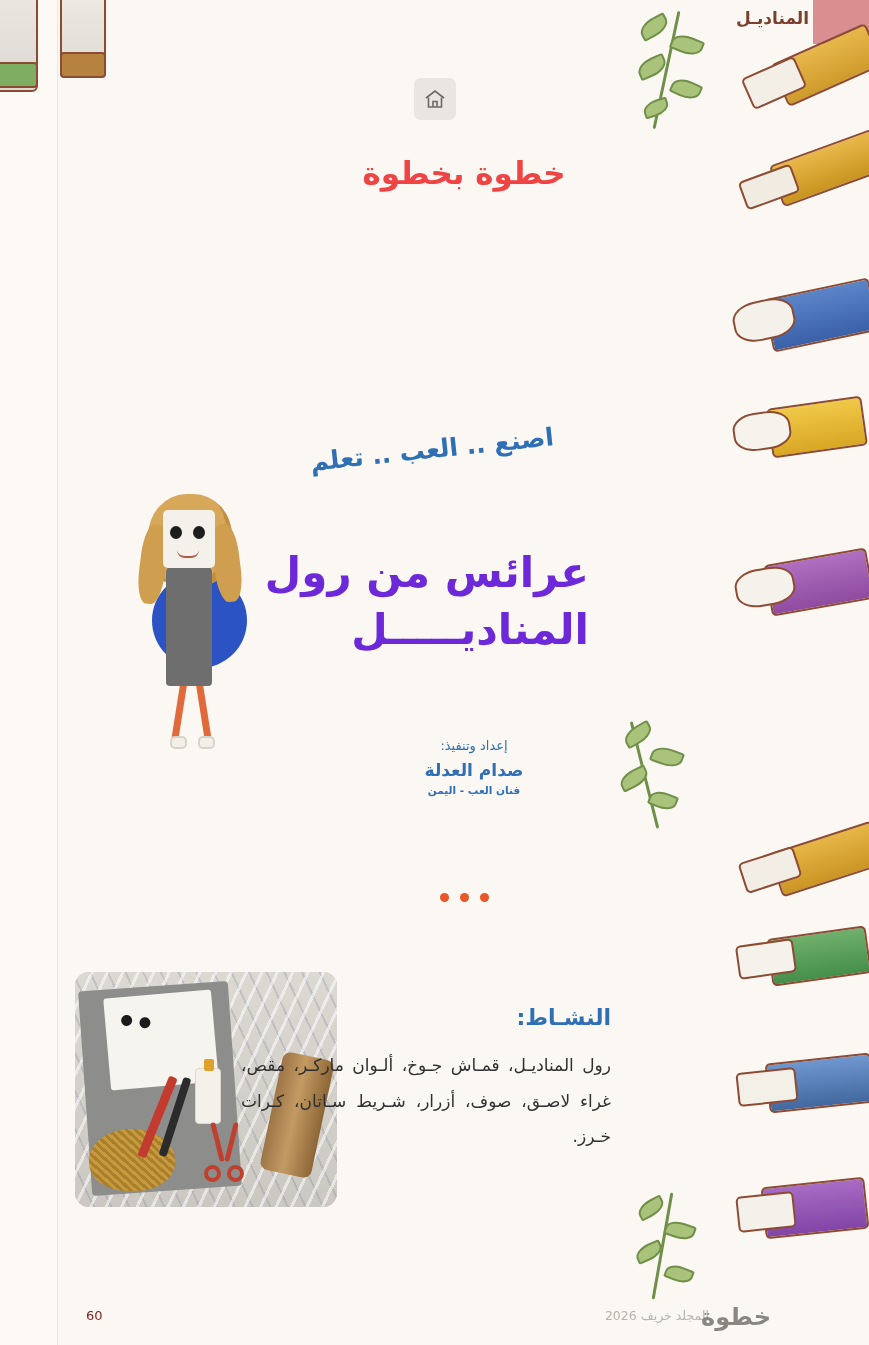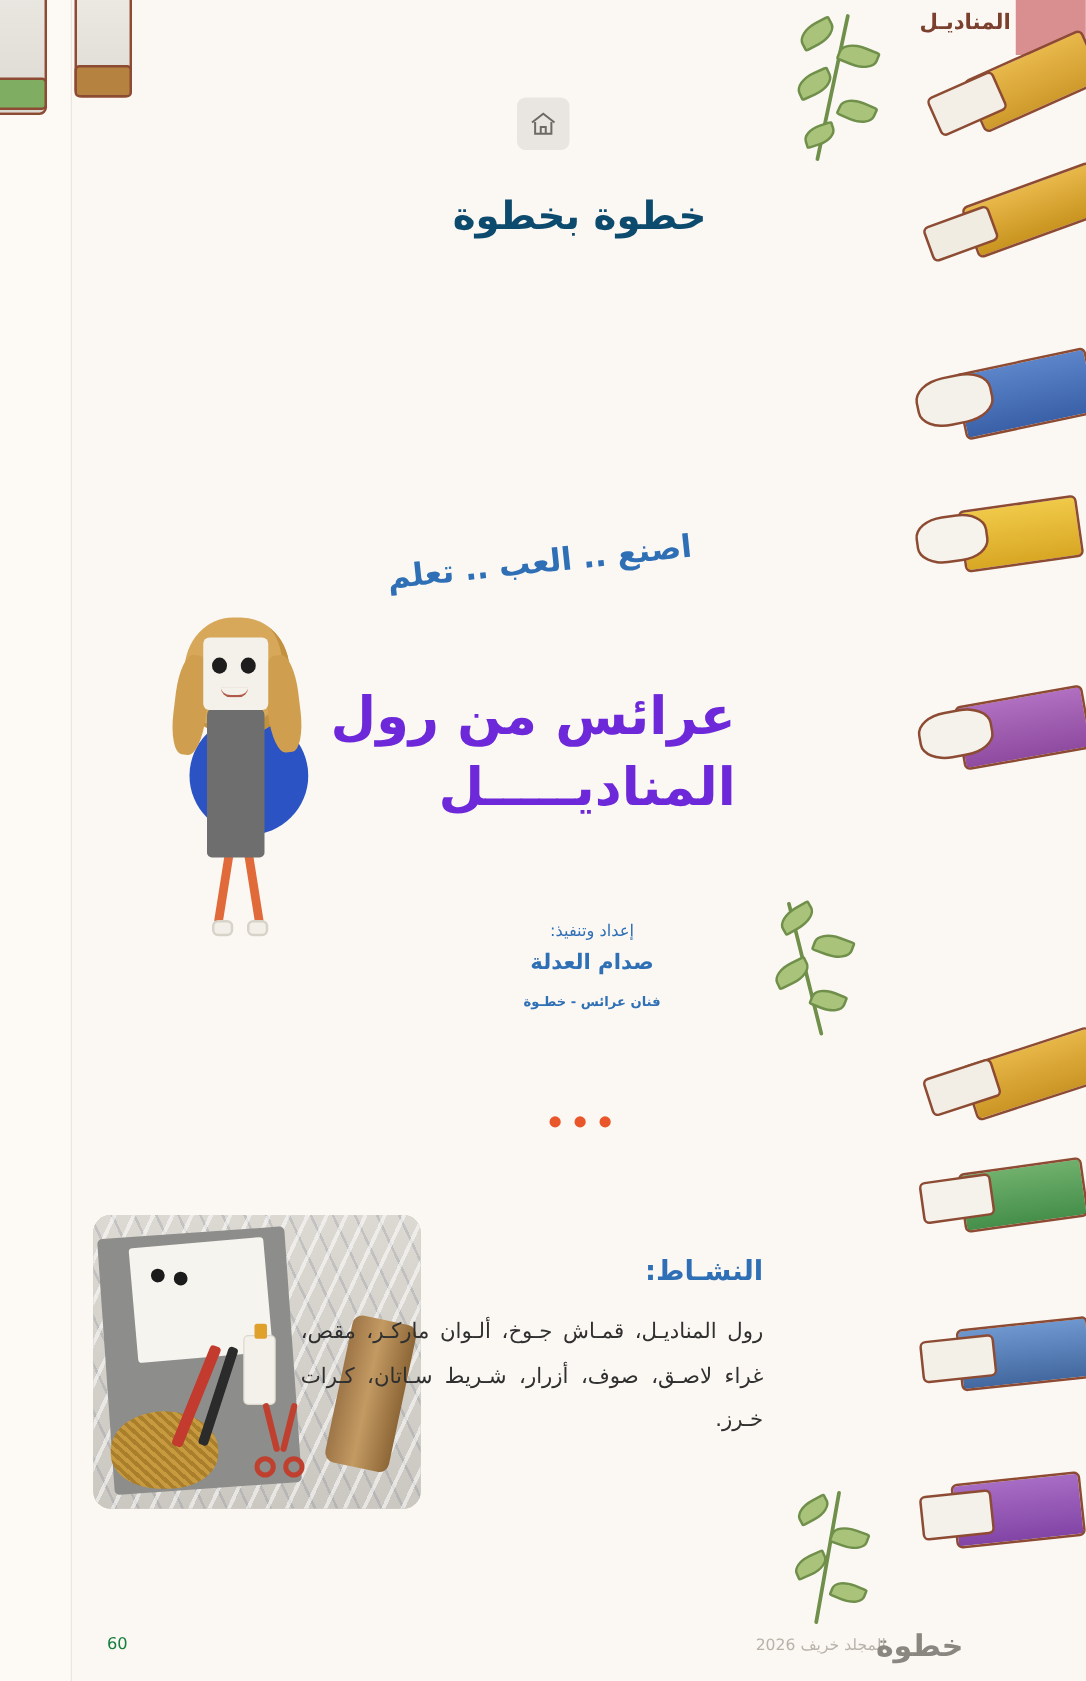--- a/index.html
+++ b/index.html
@@ -63,21 +63,21 @@
     align-items: center;
     justify-content: center;
   }
 
   
   .step-title {
     position: absolute;
     top: 155px;
     left: 15px; right: 0;
     text-align: center;
-    color: #0c4a6e;
+    color: #ef4444;
     font-size: 31px;
     font-weight: bold;
     letter-spacing: 0.5px;
     margin-left: 44px;
   }
 
   .intro-para {
     position: absolute;
     top: 255px;
     right: 258px;
@@ -118,21 +118,21 @@
 
   .credit-block {
     position: absolute;
     top: 738px;
     right: 280px;
     width: 230px;
     text-align: center;
     color: #2f6fb5;
   }
   .credit-label { font-size: 13px; margin-bottom: 7px; }
-  .credit-name { font-size: 17px; font-weight: bold; margin-bottom: 16px; }
+  .credit-name { font-size: 17px; font-weight: bold; margin-bottom: 4px; }
   .credit-role { font-size: 10.5px; font-weight: bold; }
 
   
   .dots {
     position: absolute;
     top: 893px;
     right: 380px;
     display: flex;
     gap: 11px;
   }
@@ -370,21 +370,21 @@
     line-height: 2.1;
     letter-spacing: 0.5px;
     margin-left: 46px;
   }
 
   
   .page-num {
     position: absolute;
     bottom: 22px;
     left: 86px;
-    color: #15803d;
+    color: #7f1d1d;
     font-size: 13px;
   }
   .footer-issue {
     position: absolute;
     bottom: 22px;
     right: 160px;
     color: #b9b3aa;
     font-size: 12.5px;
     letter-spacing: .4px;
   }
@@ -510,21 +510,21 @@
   <div class="step-title">خطوة بخطوة</div>
 
 
   <div class="slogan">اصنع .. العب .. تعلم</div>
 
   <div class="main-title">عرائس من رول المناديـــــل</div>
 
   <div class="credit-block">
     <div class="credit-label">إعداد وتنفيذ:</div>
     <div class="credit-name">صدام العدلة</div>
-    <div class="credit-role">فنان عرائس - خطـوة</div>
+    <div class="credit-role">فنان العب - اليمن</div>
   </div>
 
   <div class="dots">
     <i></i>
     <i></i>
     <i></i>
   </div>
 
   <div class="doll-wrap">
     <div class="doll-circle"></div>

